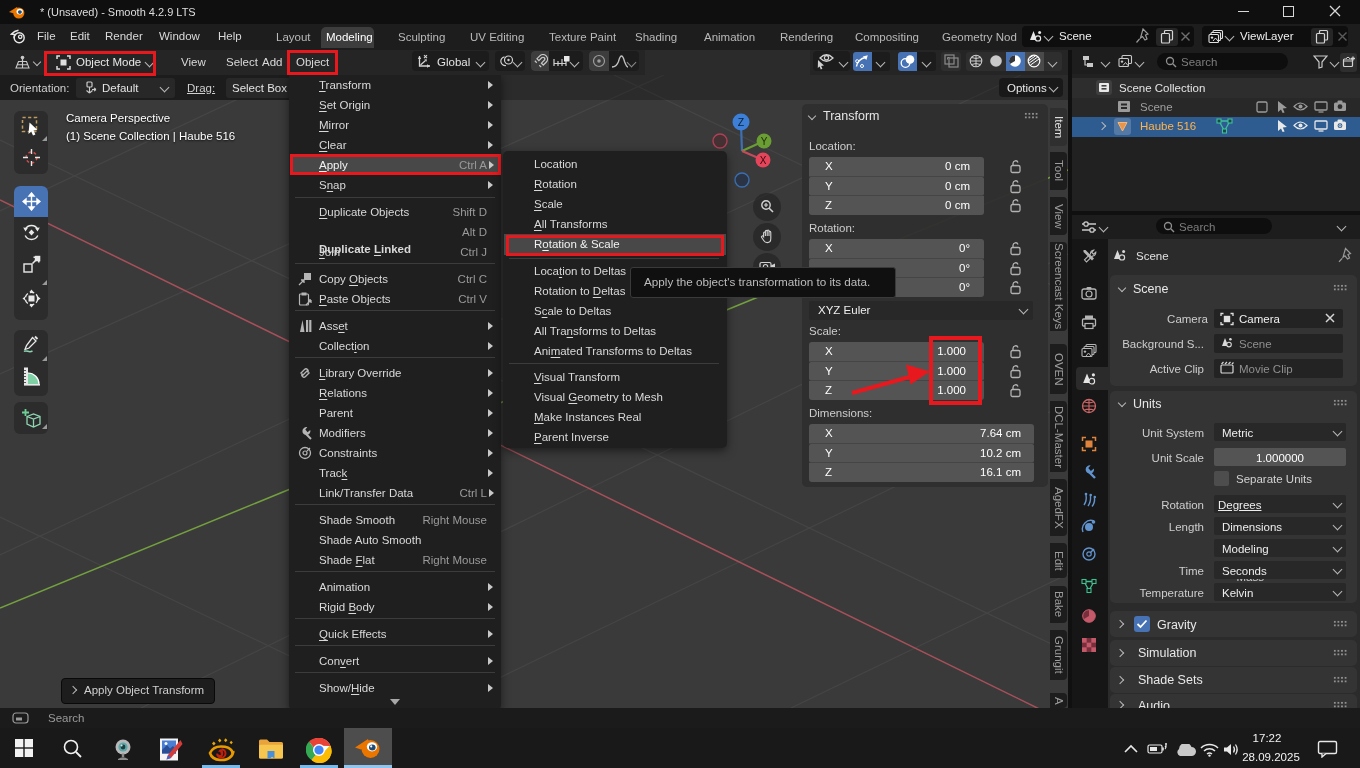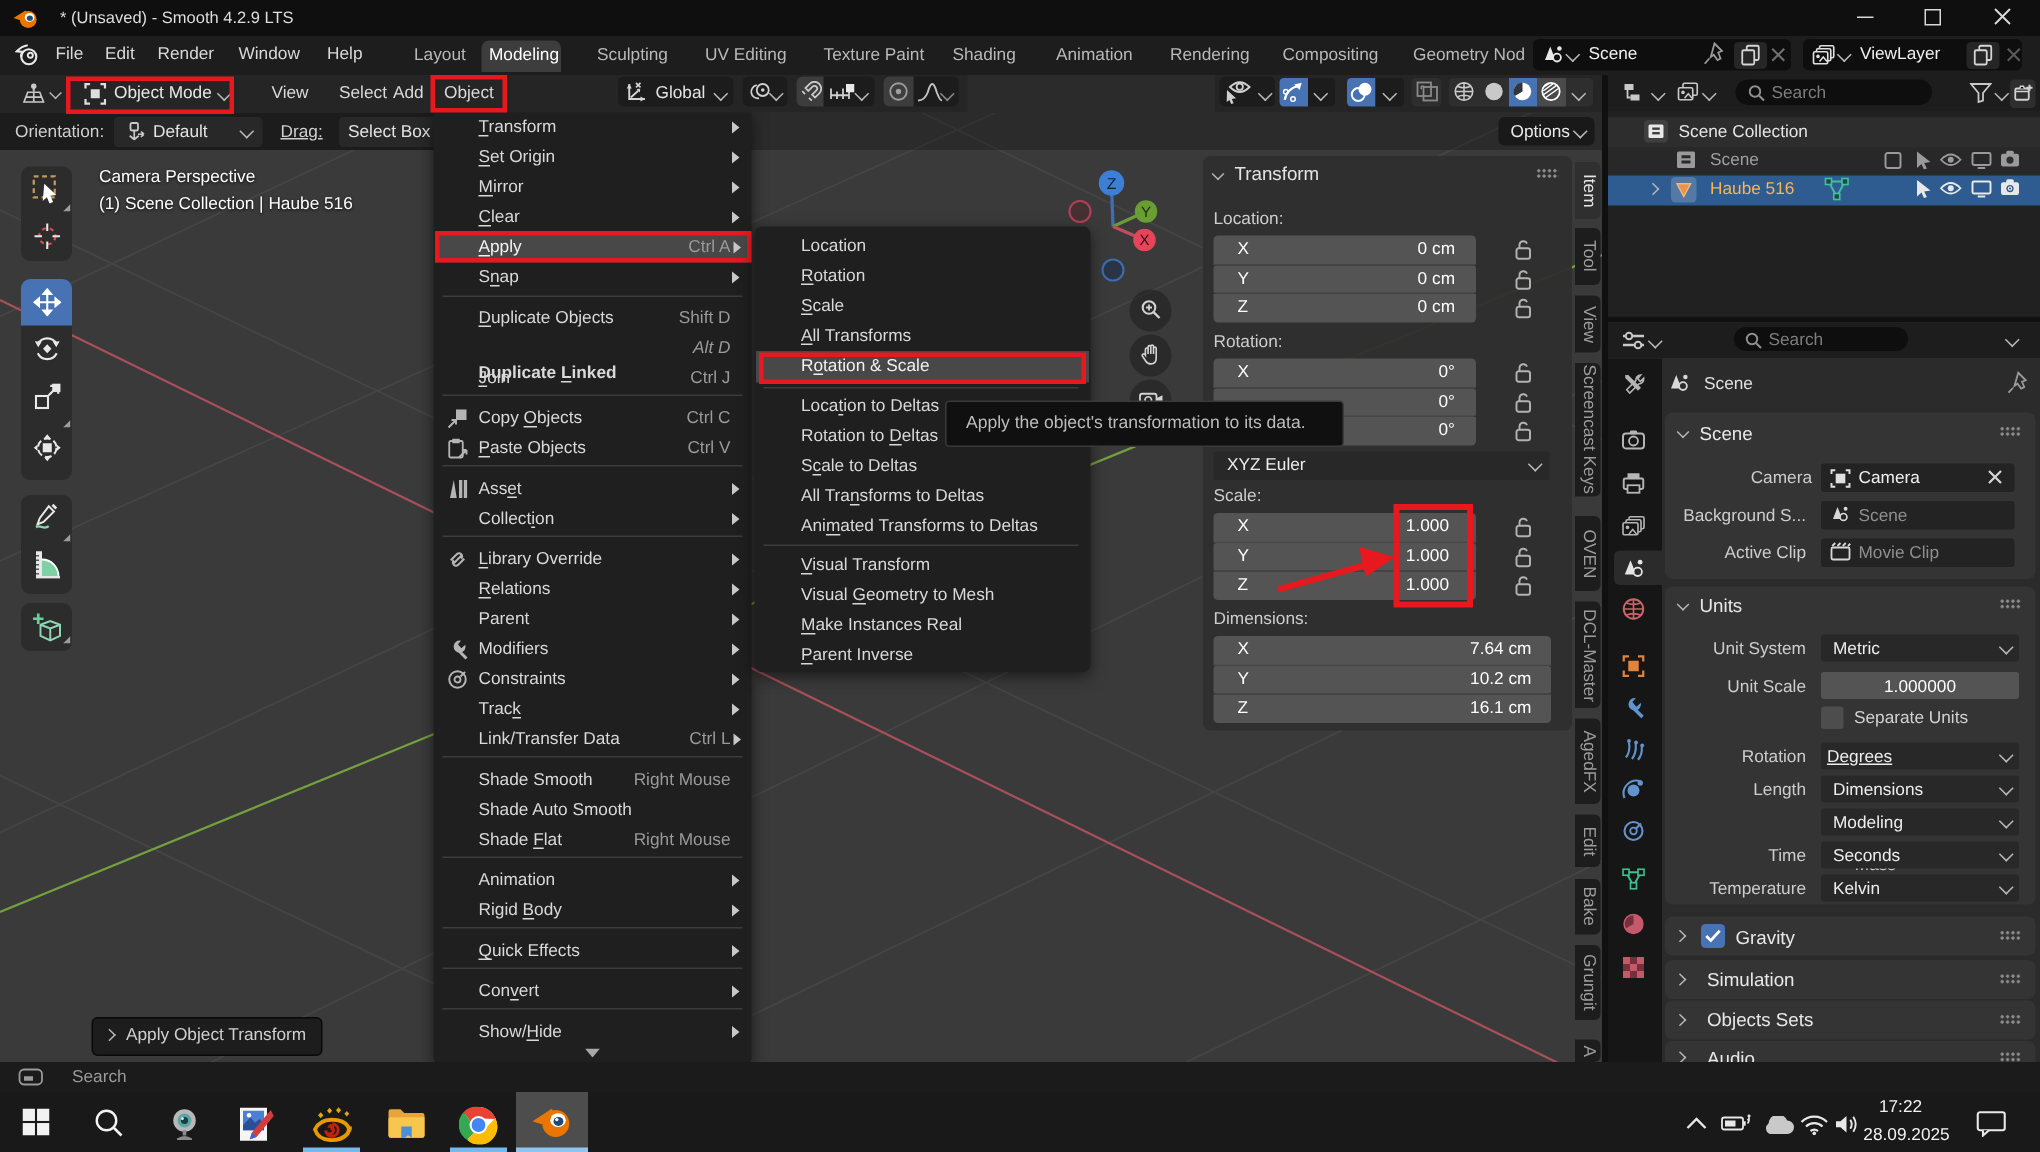--- a/index.html
+++ b/index.html
@@ -283,21 +283,21 @@
 <div class="t" style="left:319px;top:158px;color:#f2f2f2;"><u>A</u>pply</div>
 <div class="t" style="left:487px;top:158px;color:#9a9a9a;transform:translateX(-100%);">Ctrl A</div>
       <span class="tri" style="left:489px;top:161px;"></span>
 <div class="a" style="left:289.5px;top:154px;width:205px;height:15px;border:3.2px solid #e7191f;"></div>
 <div class="t" style="left:319px;top:178px;">S<u>n</u>ap</div>
       <span class="tri" style="left:488px;top:181px;"></span>
 <div class="sep" style="left:295px;top:197px;width:200px;"></div>
 <div class="t" style="left:319px;top:205px;"><u>D</u>uplicate Objects</div>
       <div class="t" style="left:487px;top:205px;color:#9a9a9a;transform:translateX(-100%);">Shift D</div>
 <div class="t" style="left:319px;top:242px;font-weight:bold;">Duplicate <u>L</u>inked</div>
-      <div class="t" style="left:487px;top:225px;color:#9a9a9a;transform:translateX(-100%);font-style:italic;">Alt D</div>
+      <div class="t" style="left:487px;top:225px;color:#9a9a9a;transform:translateX(-100%);">Alt D</div>
 <div class="t" style="left:319px;top:245px;"><u>J</u>oin</div>
       <div class="t" style="left:487px;top:245px;color:#9a9a9a;transform:translateX(-100%);">Ctrl J</div>
 <div class="sep" style="left:295px;top:263px;width:200px;"></div>
 <svg class="a" style="left:298px;top:272px;" width="14" height="14" viewBox="0 0 14 14">
         <path d="M1 13 L6 8 M6 8 L6 11 M6 8 L3 8" stroke="#b5b5b5" stroke-width="1.3" fill="none"></path>
         <rect x="6" y="1" width="7" height="7" fill="#b5b5b5"></rect>
       </svg>
 <div class="t" style="left:319px;top:272px;">Copy <u>O</u>bjects</div>
       <div class="t" style="left:487px;top:272px;color:#9a9a9a;transform:translateX(-100%);">Ctrl C</div>
 <svg class="a" style="left:298px;top:292px;" width="14" height="14" viewBox="0 0 14 14">
@@ -794,21 +794,21 @@
         <path d="M1.5 5 L4.5 8 L10.5 1.5" stroke="#fff" stroke-width="1.8" fill="none"></path>
       </svg>
 <div class="t" style="left:1157px;top:618px;color:#e8e8e8;font-size:12.5px;">Gravity</div>
 <span class="dots" style="left:1333px;top:620px;"></span>
 <div class="a" style="left:1110px;top:640px;width:247px;height:26px;background:#343434;border-radius:5px;"></div>
 <span class="cr" style="left:1117px;top:650px;width:5px;height:5px;"></span>
 <div class="t" style="left:1138px;top:646px;color:#e8e8e8;font-size:12.5px;">Simulation</div>
 <span class="dots" style="left:1333px;top:649px;"></span>
 <div class="a" style="left:1110px;top:667px;width:247px;height:26px;background:#343434;border-radius:5px;"></div>
 <span class="cr" style="left:1117px;top:677px;width:5px;height:5px;"></span>
-<div class="t" style="left:1138px;top:673px;color:#e8e8e8;font-size:12.5px;">Objects Sets</div>
+<div class="t" style="left:1138px;top:673px;color:#e8e8e8;font-size:12.5px;">Shade Sets</div>
 <span class="dots" style="left:1333px;top:676px;"></span>
 <div class="a" style="left:1110px;top:694px;width:247px;height:14px;background:#343434;border-radius:5px 5px 0 0;"></div>
 <span class="cr" style="left:1117px;top:702px;width:5px;height:5px;"></span>
 <div class="t" style="left:1138px;top:699px;color:#e8e8e8;font-size:12.5px;">Audio</div>
 <span class="dots" style="left:1333px;top:701px;"></span>
 
 <div id="ptabs">
 
 <svg class="a" style="left:1081px;top:248px;" width="16" height="16" viewBox="0 0 16 16">
           <path d="M2.5 2 L4.5 2 L13 10.5 L11 12.5 L2.5 4 Z" fill="#b5b5b5"></path>

